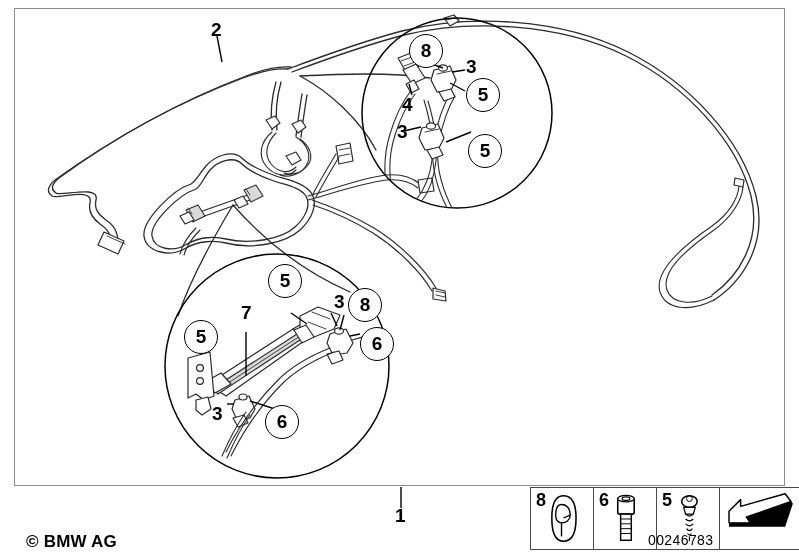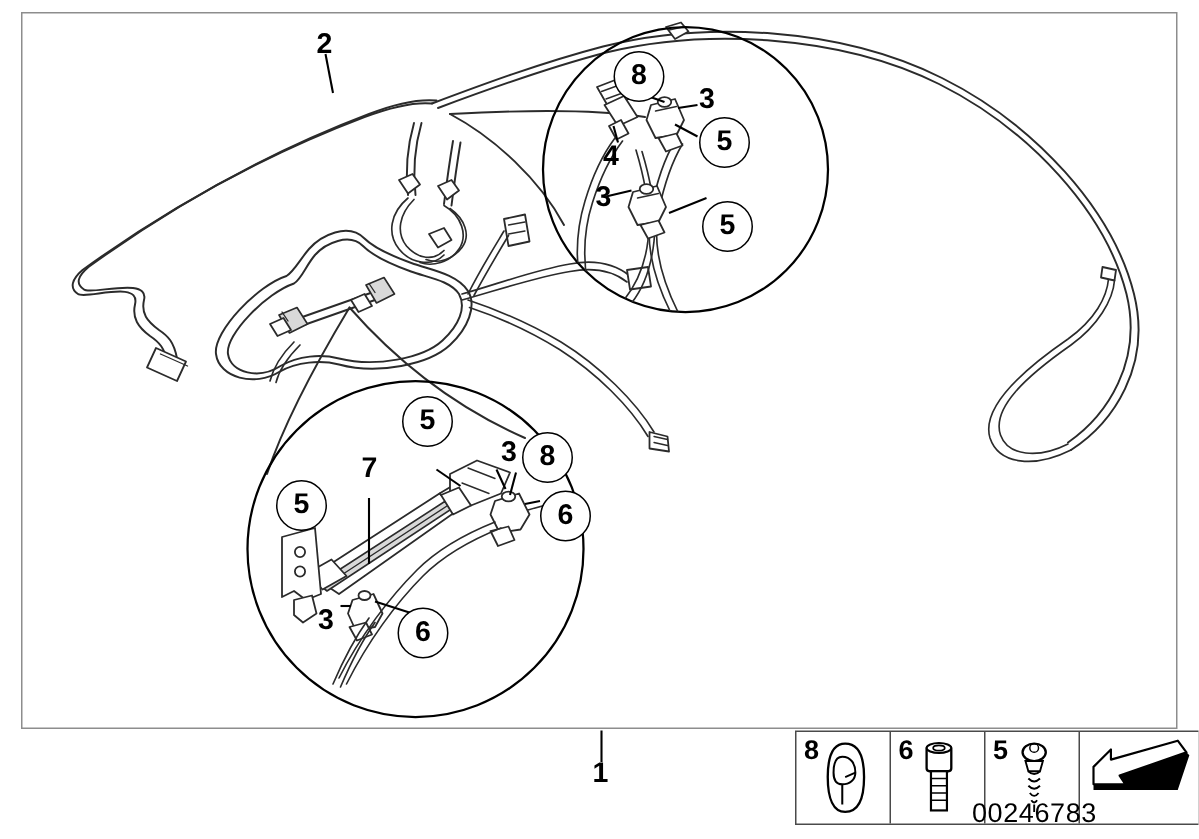--- a/index.html
+++ b/index.html
@@ -23,21 +23,21 @@
 
   
   .legend{position:absolute;left:530px;top:487px;height:63px;display:flex;
           border:1px solid #4a4a4a;box-sizing:border-box;background:#fff;}
   .lcell{position:relative;width:63px;height:100%;border-right:1px solid #4a4a4a;
          box-sizing:border-box;}
   .lcell:last-child{border-right:none;width:79px;}
   .lnum{position:absolute;left:5px;top:3px;font-size:18px;font-weight:bold;line-height:1;}
   .lart{position:absolute;left:0;top:0;width:100%;height:100%;}
 
-  .partno{position:absolute;left:648px;top:532px;font-size:18px;letter-spacing:.4px;}
+  .partno{position:absolute;left:648px;top:532px;font-size:14px;letter-spacing:.4px;}
   .copy{position:absolute;left:26px;top:532px;font-size:17px;font-weight:bold;letter-spacing:.2px;}
 </style>
 </head>
 <body>
 
 <div id="page">
 
   <div class="frame"></div>
 
   <svg class="canvas" viewBox="0 0 799 559">
@@ -299,14 +299,15 @@
 
     <div class="lcell">
       <svg class="lart" viewBox="0 0 79 63">
         <path d="M8,24 L20,12 L20,19 L66,6 L72,14 L26,30 L30,36 L8,36 Z" fill="#fff" stroke="#000" stroke-width="1.5" stroke-linejoin="round"></path>
         <path d="M8,40 L66,40 L74,16 L72,14 L26,30 L30,36 L8,36 Z" fill="#000"></path>
       </svg>
     </div>
   </div>
 
   <div class="partno">00246783</div>
+  <div class="copy">© BMW AG</div>
 
 </div>
 
 </body></html>

